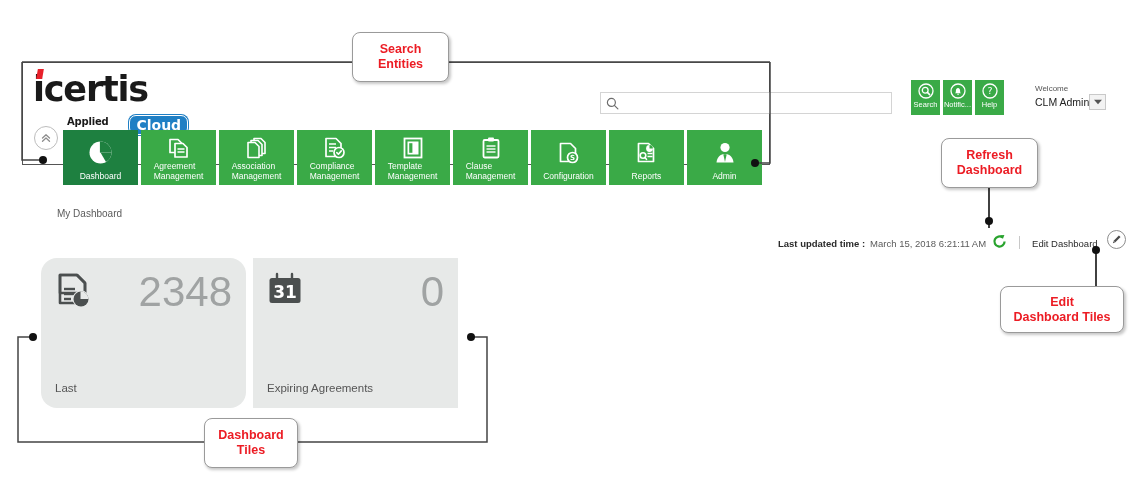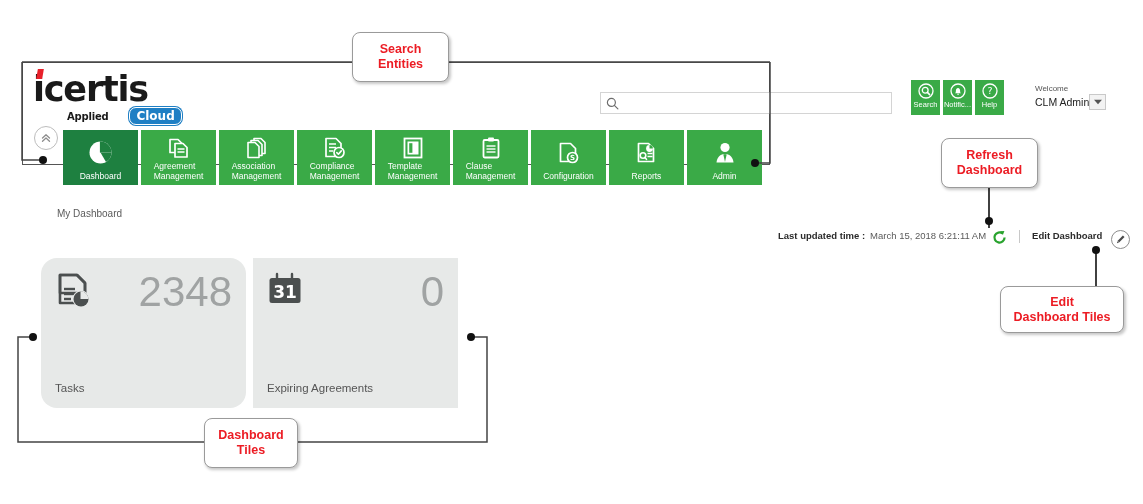--- a/index.html
+++ b/index.html
@@ -43,27 +43,28 @@
   .logo-sub{
     margin-top:1px;
     display:flex;align-items:center;gap:21px;
     padding-left:34px;
   }
   .logo-applied{
     font-size:10px;font-weight:bold;color:#1a1a1a;letter-spacing:-0.2px;
     font-family:"DejaVu Sans",sans-serif;
   }
   .logo-cloud{
-    font-size:12px;font-weight:bold;color:#fff;
+    font-size:14px;font-weight:bold;color:#fff;
     background:#1f7fc4;
     border-radius:7px;
     padding:1px 6px 1px 6px;
     font-family:"DejaVu Sans",sans-serif;
     border:1.5px solid #fff;
     box-shadow:0 0 0 1px #1f7fc4;
+    margin-top:8px;
   }
 
   
   #collapse-btn{
     left:34px;top:126px;width:22px;height:22px;
     border:1px solid #bdbdbd;border-radius:50%;
     background:#fff;z-index:7;
     display:flex;align-items:center;justify-content:center;
   }
   #collapse-btn svg{display:block;}
@@ -136,27 +137,27 @@
   }
 
   
   #my-dashboard{
     left:57px;top:208px;font-size:10px;color:#5a5a5a;z-index:6;
     font-family:"Liberation Sans",sans-serif;
   }
 
   
   #updated-bar{
-    left:778px;top:230px;display:flex;align-items:flex-start;gap:5px;z-index:6;
+    left:778px;top:230px;display:flex;align-items:flex-end;gap:5px;z-index:6;
   }
   .upd-label{font-size:9.5px;font-weight:bold;color:#2b2b2b;font-family:"Liberation Sans",sans-serif;}
   .upd-time{font-size:9.5px;color:#5b5b5b;font-family:"Liberation Sans",sans-serif;}
   #refresh-btn{cursor:pointer;display:flex;align-items:center;margin-left:1px;}
   .upd-divider{width:1px;height:13px;background:#c8c8c8;margin:0 7px;}
-  .edit-label{font-size:9.5px;font-weight:bold;color:#2b2b2b;font-family:"Liberation Sans",sans-serif;}
+  .edit-label{font-size:9.5px;font-weight:normal;color:#2b2b2b;font-family:"Liberation Sans",sans-serif;}
   #edit-btn{
     width:17px;height:17px;border:1px solid #8d8d8d;border-radius:50%;
     display:flex;align-items:center;justify-content:center;margin-left:4px;cursor:pointer;
     background:#fff;
   }
 
   
   .dash-tile{
     width:205px;height:150px;background:#e7e9e8;
     position:absolute;top:258px;z-index:4;
@@ -447,21 +448,21 @@
       <line x1="9" y1="17" x2="20" y2="17" stroke="#4b4f4f" stroke-width="2.4"></line>
       <line x1="9" y1="22" x2="20" y2="22" stroke="#4b4f4f" stroke-width="2.4"></line>
       <line x1="9" y1="27" x2="16" y2="27" stroke="#4b4f4f" stroke-width="2.4"></line>
       <circle cx="26" cy="27" r="8.5" fill="#e7e9e8"></circle>
       <circle cx="26" cy="27" r="7.5" fill="#4b4f4f"></circle>
       <path d="M26 19.5 A7.5 7.5 0 0 1 33.5 27 L26 27 Z" fill="#e7e9e8"></path>
       <line x1="26" y1="27" x2="26" y2="19.5" stroke="#e7e9e8" stroke-width="1"></line>
     </svg>
   </span>
   <span class="dash-count">2348</span>
-  <span class="dash-name">Tasks</span>
+  <span class="dash-name">Last</span>
 </div>
 
 <div class="dash-tile" id="tile-expiring">
   <span class="dash-ico">
     <svg width="38" height="38" viewBox="0 0 38 38">
       <line x1="10" y1="2" x2="10" y2="9" stroke="#4b4f4f" stroke-width="2.4" stroke-linecap="round"></line>
       <line x1="25" y1="2" x2="25" y2="9" stroke="#4b4f4f" stroke-width="2.4" stroke-linecap="round"></line>
       <rect x="2.5" y="6" width="31" height="25" rx="2.5" fill="#4b4f4f"></rect>
       <text x="18" y="26" font-size="17" font-weight="bold" fill="#ffffff" text-anchor="middle" font-family="DejaVu Sans, sans-serif">31</text>
     </svg>

